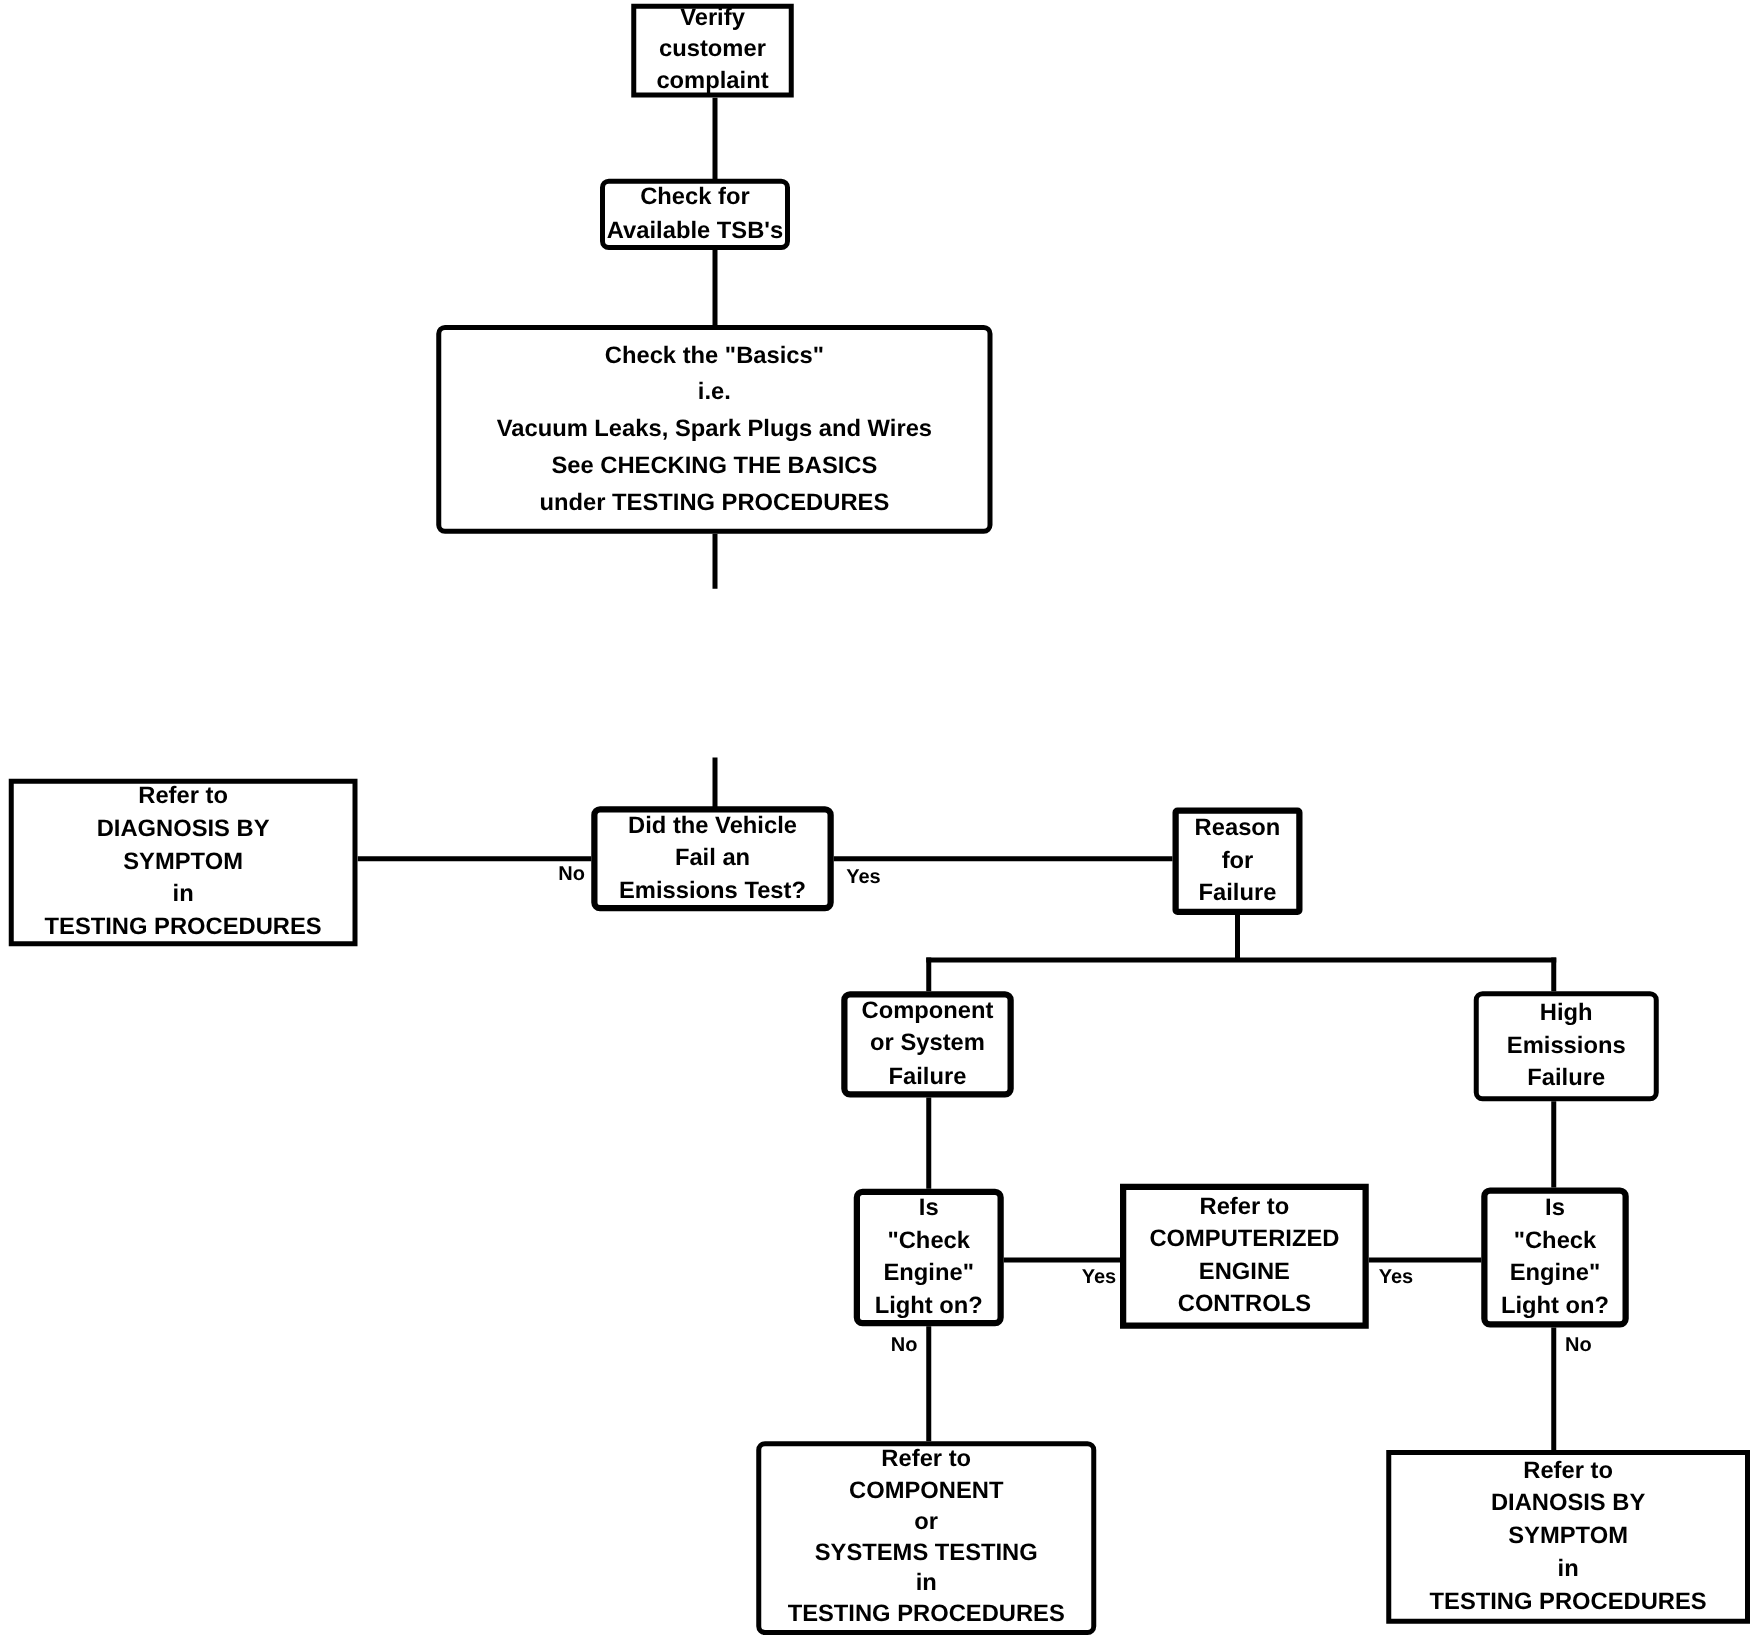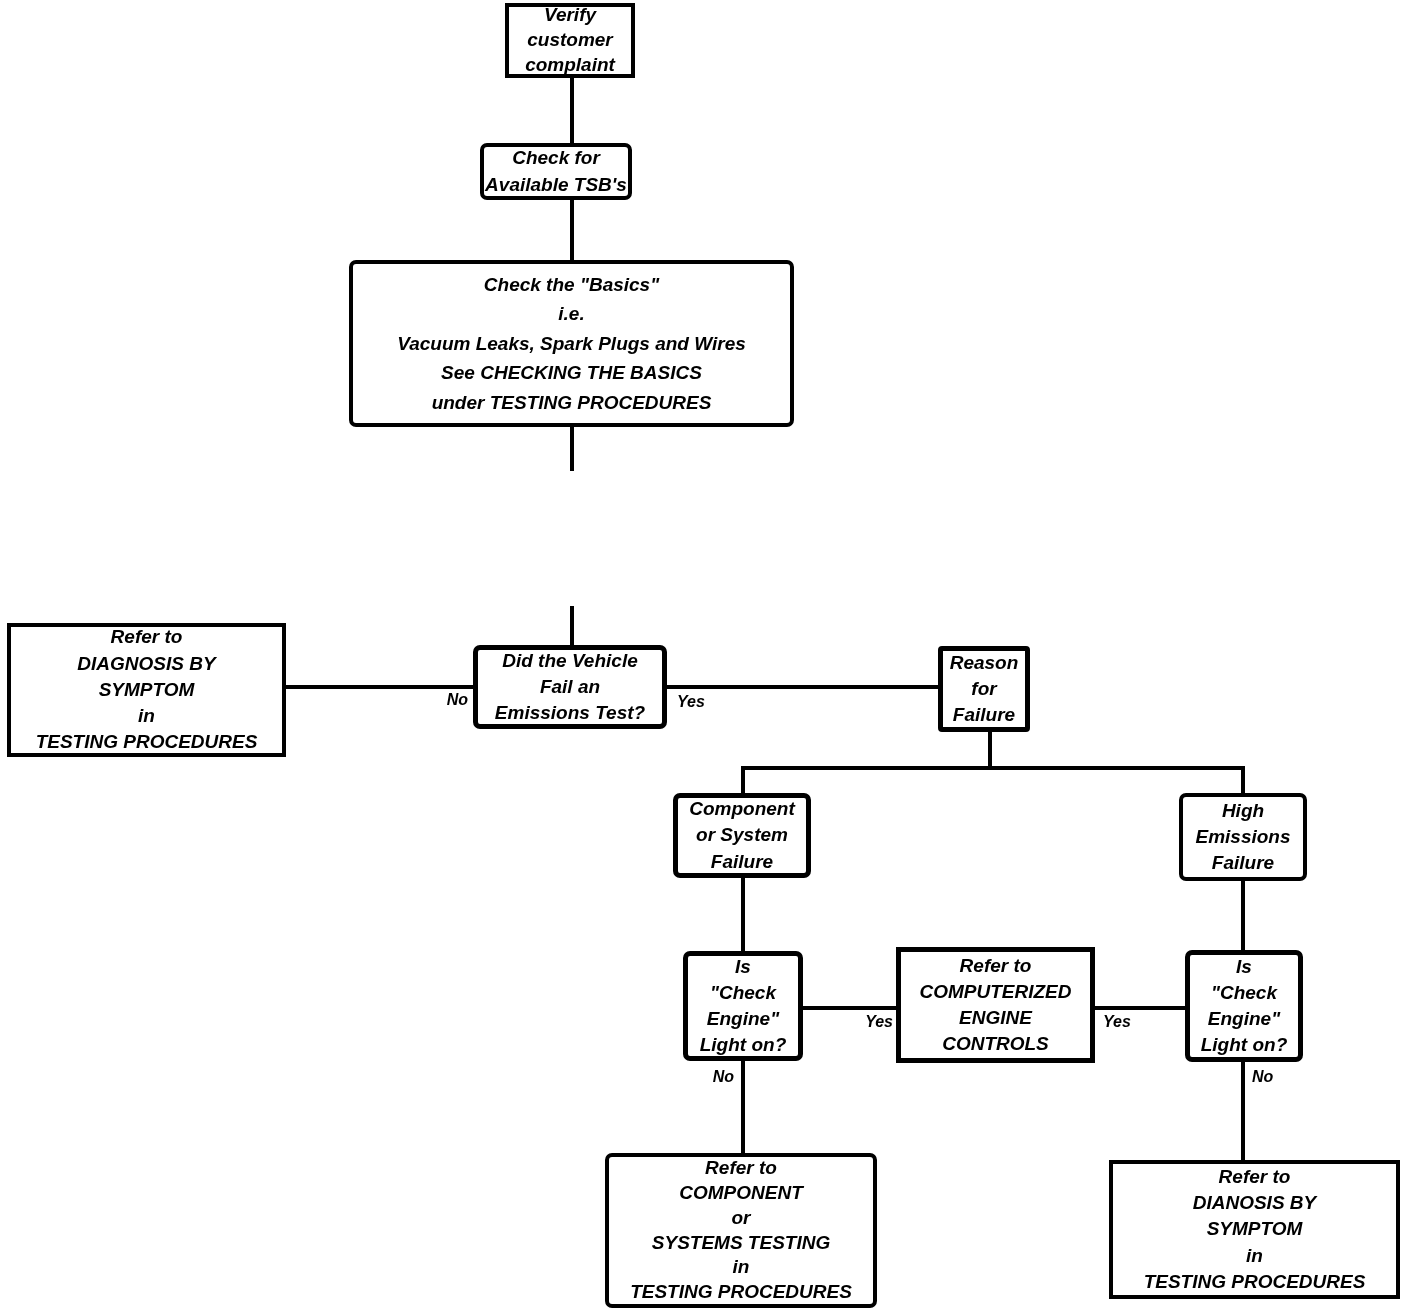--- a/index.html
+++ b/index.html
@@ -3,21 +3,20 @@
 <meta charset="utf-8">
 <style>
   html, body { margin: 0; padding: 0; background: #ffffff; }
   .stage {
     position: relative;
     width: 1408px;
     height: 1310px;
     background: #ffffff;
     font-family: "Liberation Sans", sans-serif;
     color: #000000;
-    font-style: italic;
   }
   .node {
     position: absolute;
     box-sizing: border-box;
     border: 4px solid #000000;
     background: #ffffff;
     display: flex;
     align-items: center;
     justify-content: center;
     text-align: center;
@@ -85,29 +84,29 @@
   <div class="node" style="left:7px; top:623px; width:279px; height:134px;">Refer to
 DIAGNOSIS BY
 SYMPTOM
 in
 TESTING PROCEDURES</div>
 
   <div class="node rounded thick" style="left:473px; top:645px; width:194px; height:84px;">Did the Vehicle
 Fail an
 Emissions Test?</div>
 
-  <div class="node thick" style="left:938px; top:646px; width:92px; height:86px; border-radius:4px;">Reason
+  <div class="node thick" style="left:938px; top:646px; width:104px; height:86px; border-radius:4px;">Reason
 for
 Failure</div>
 
   <div class="node rounded thick" style="left:673px; top:793px; width:138px; height:85px;">Component
 or System
 Failure</div>
 
-  <div class="node rounded" style="left:1179px; top:793px; width:128px; height:88px;">High
+  <div class="node rounded" style="left:1179px; top:793px; width:148px; height:88px;">High
 Emissions
 Failure</div>
 
   <div class="node rounded thick" style="left:683px; top:951px; width:120px; height:110px;">Is
 "Check
 Engine"
 Light on?</div>
 
   <div class="node thick" style="left:896px; top:947px; width:199px; height:116px;">Refer to
 COMPUTERIZED

